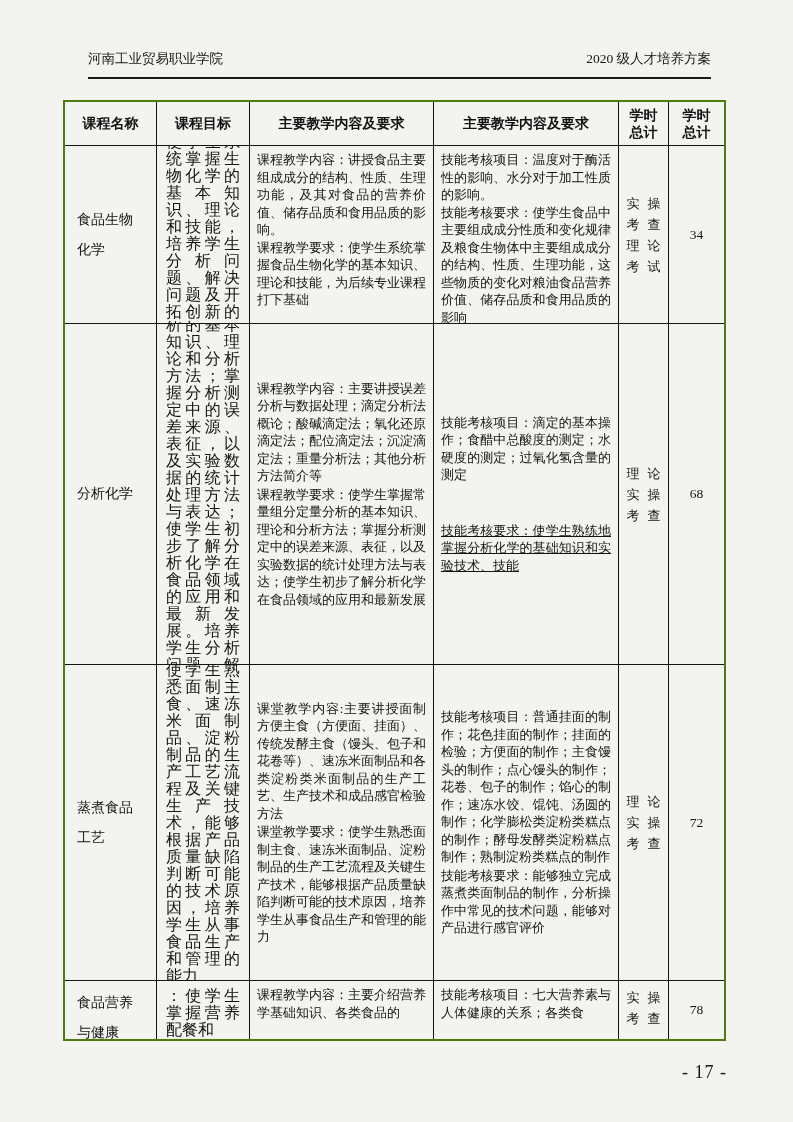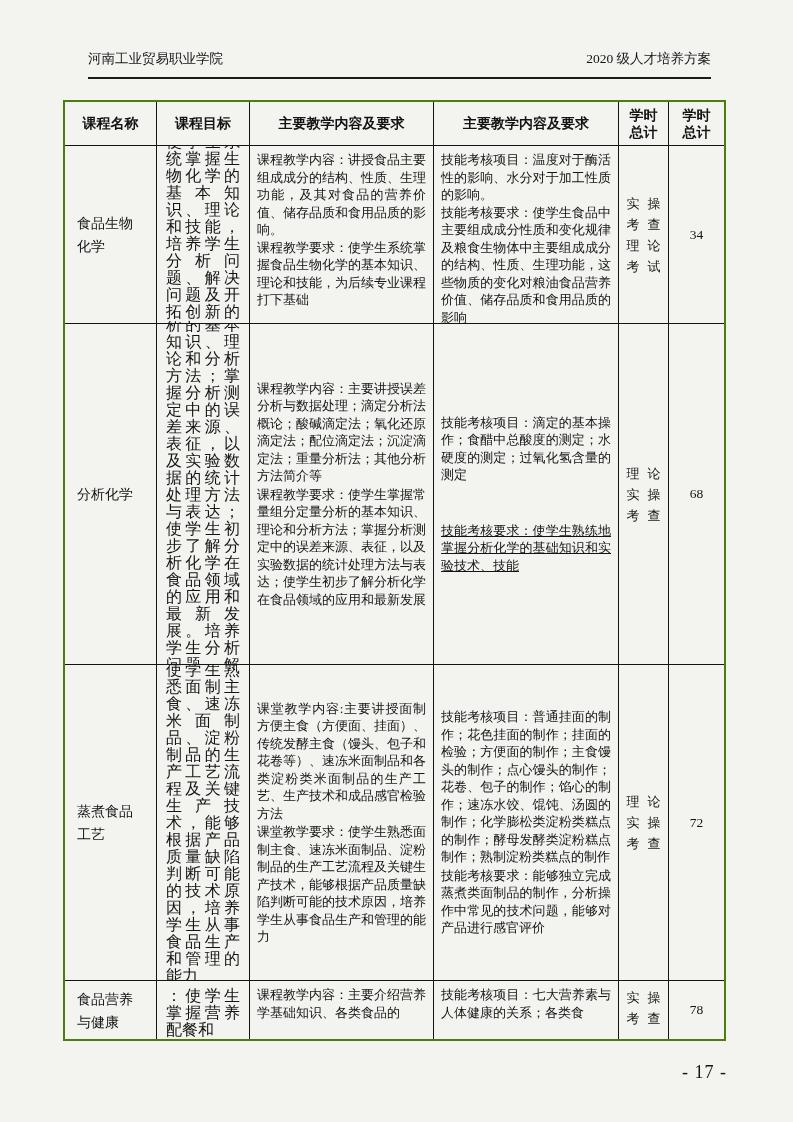--- a/index.html
+++ b/index.html
@@ -28,21 +28,21 @@
   .td{border-right:1px solid #141414;box-sizing:border-box;overflow:hidden;}
   .td:last-child{border-right:none;}
   .c1{width:92px}.c2{width:93px}.c3{width:184px}.c4{width:185px}.c5{width:50px}.c6{width:55px}
 
   .thead{height:43px;font-weight:bold;font-size:14px;}
   .thead .td{display:flex;align-items:center;justify-content:center;text-align:center;line-height:17px;}
   .thead .c5{padding:0 4px}.thead .c6{padding:4px 8px}
 
   .r1{height:177px}.r2{height:340px}.r3{height:315px}.r4{height:58px}
 
-  .name-cell{display:flex;align-items:center;font-size:14px;line-height:23px;padding:0 12px;}
+  .name-cell{display:flex;align-items:center;font-size:14px;line-height:30px;padding:0 12px;}
   .r4 .name-cell{align-items:flex-start;padding-top:7px;}
 
   .obj-cell{display:flex;align-items:center;padding:0 9px;}
   .obj-text{font-size:16px;line-height:17px;text-align:justify;}
   .r4 .obj-cell{align-items:flex-start;padding-top:6px;}
 
   .body-cell{padding:5px 7px;font-size:13px;line-height:17.5px;}
   .body-cell .para{text-align:justify;}
   .center-v{display:flex;flex-direction:column;justify-content:center;}
   .spaced .para + .para{margin-top:1px;}

